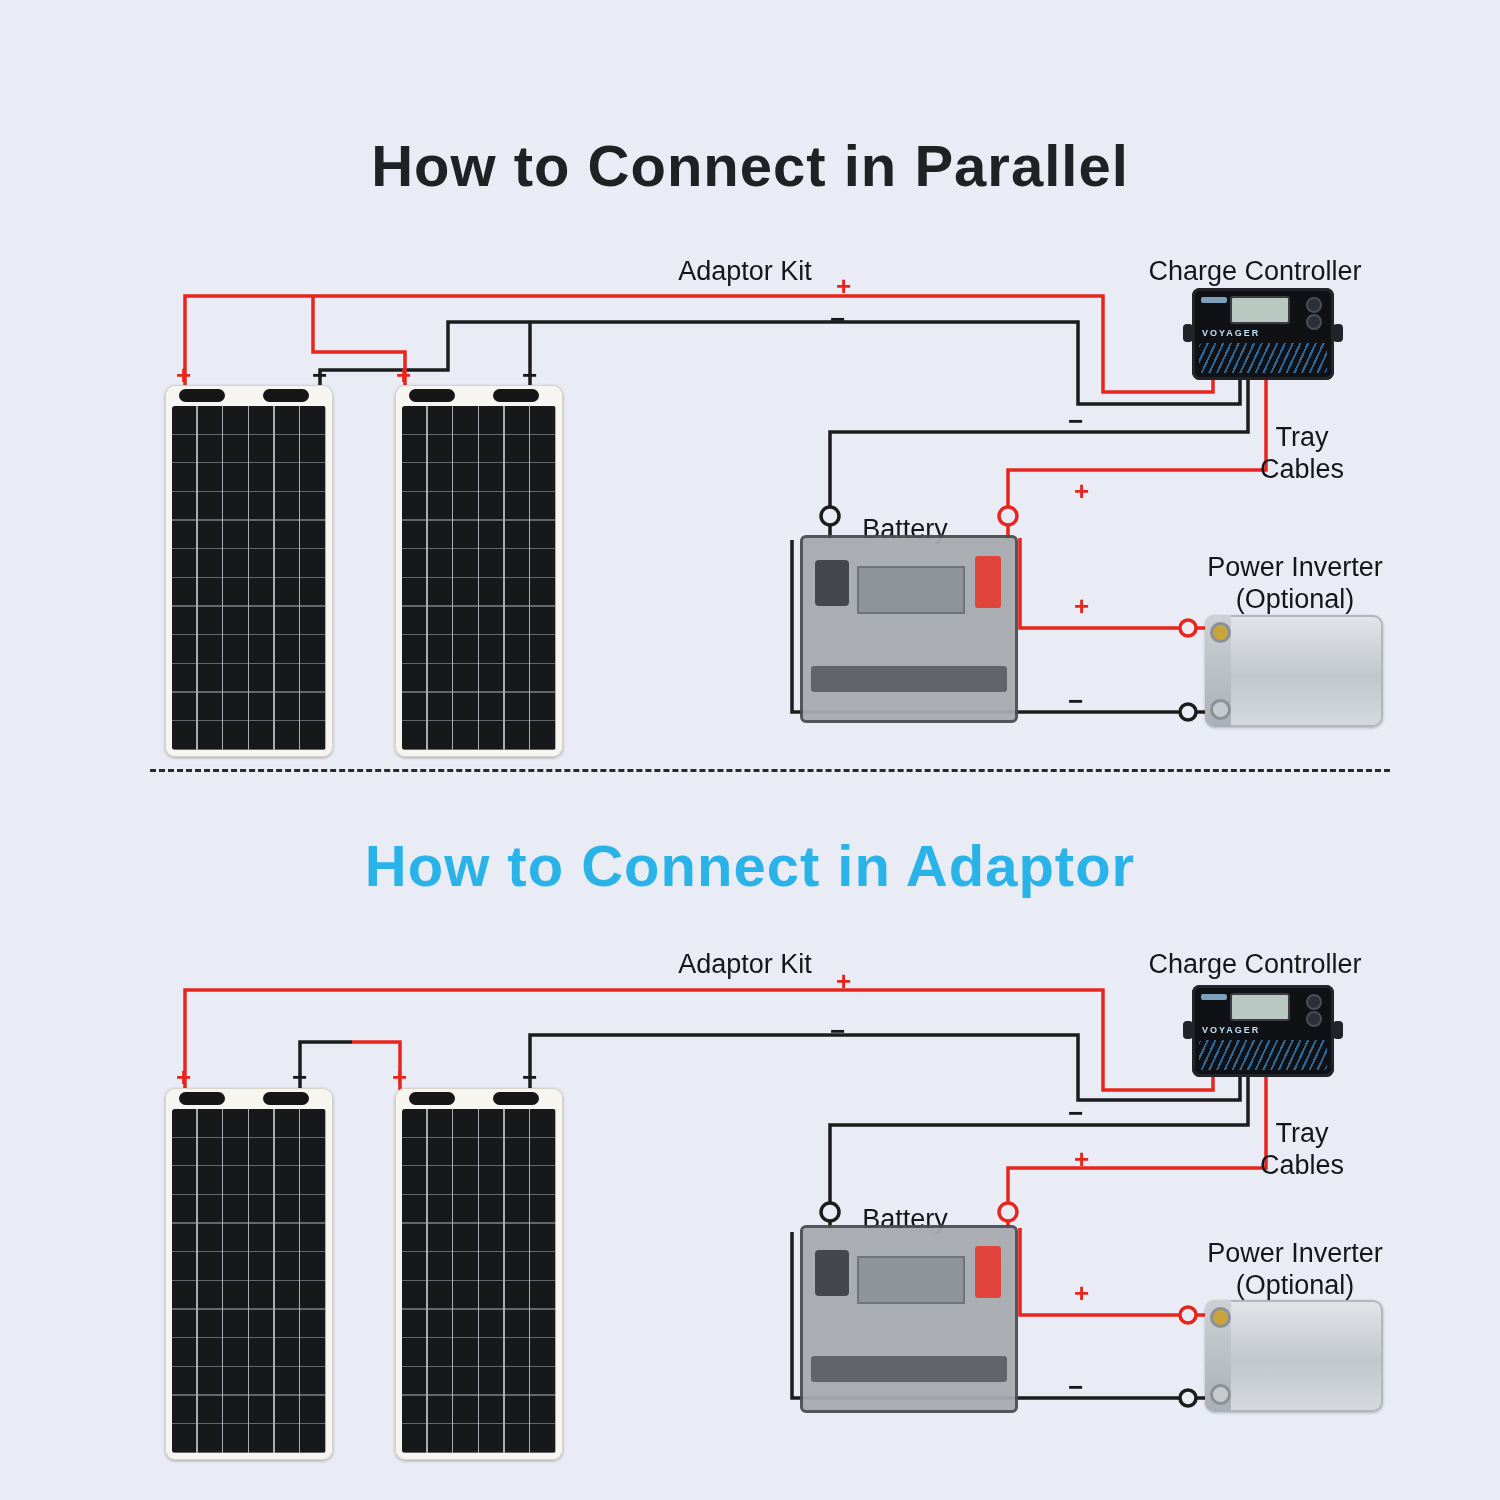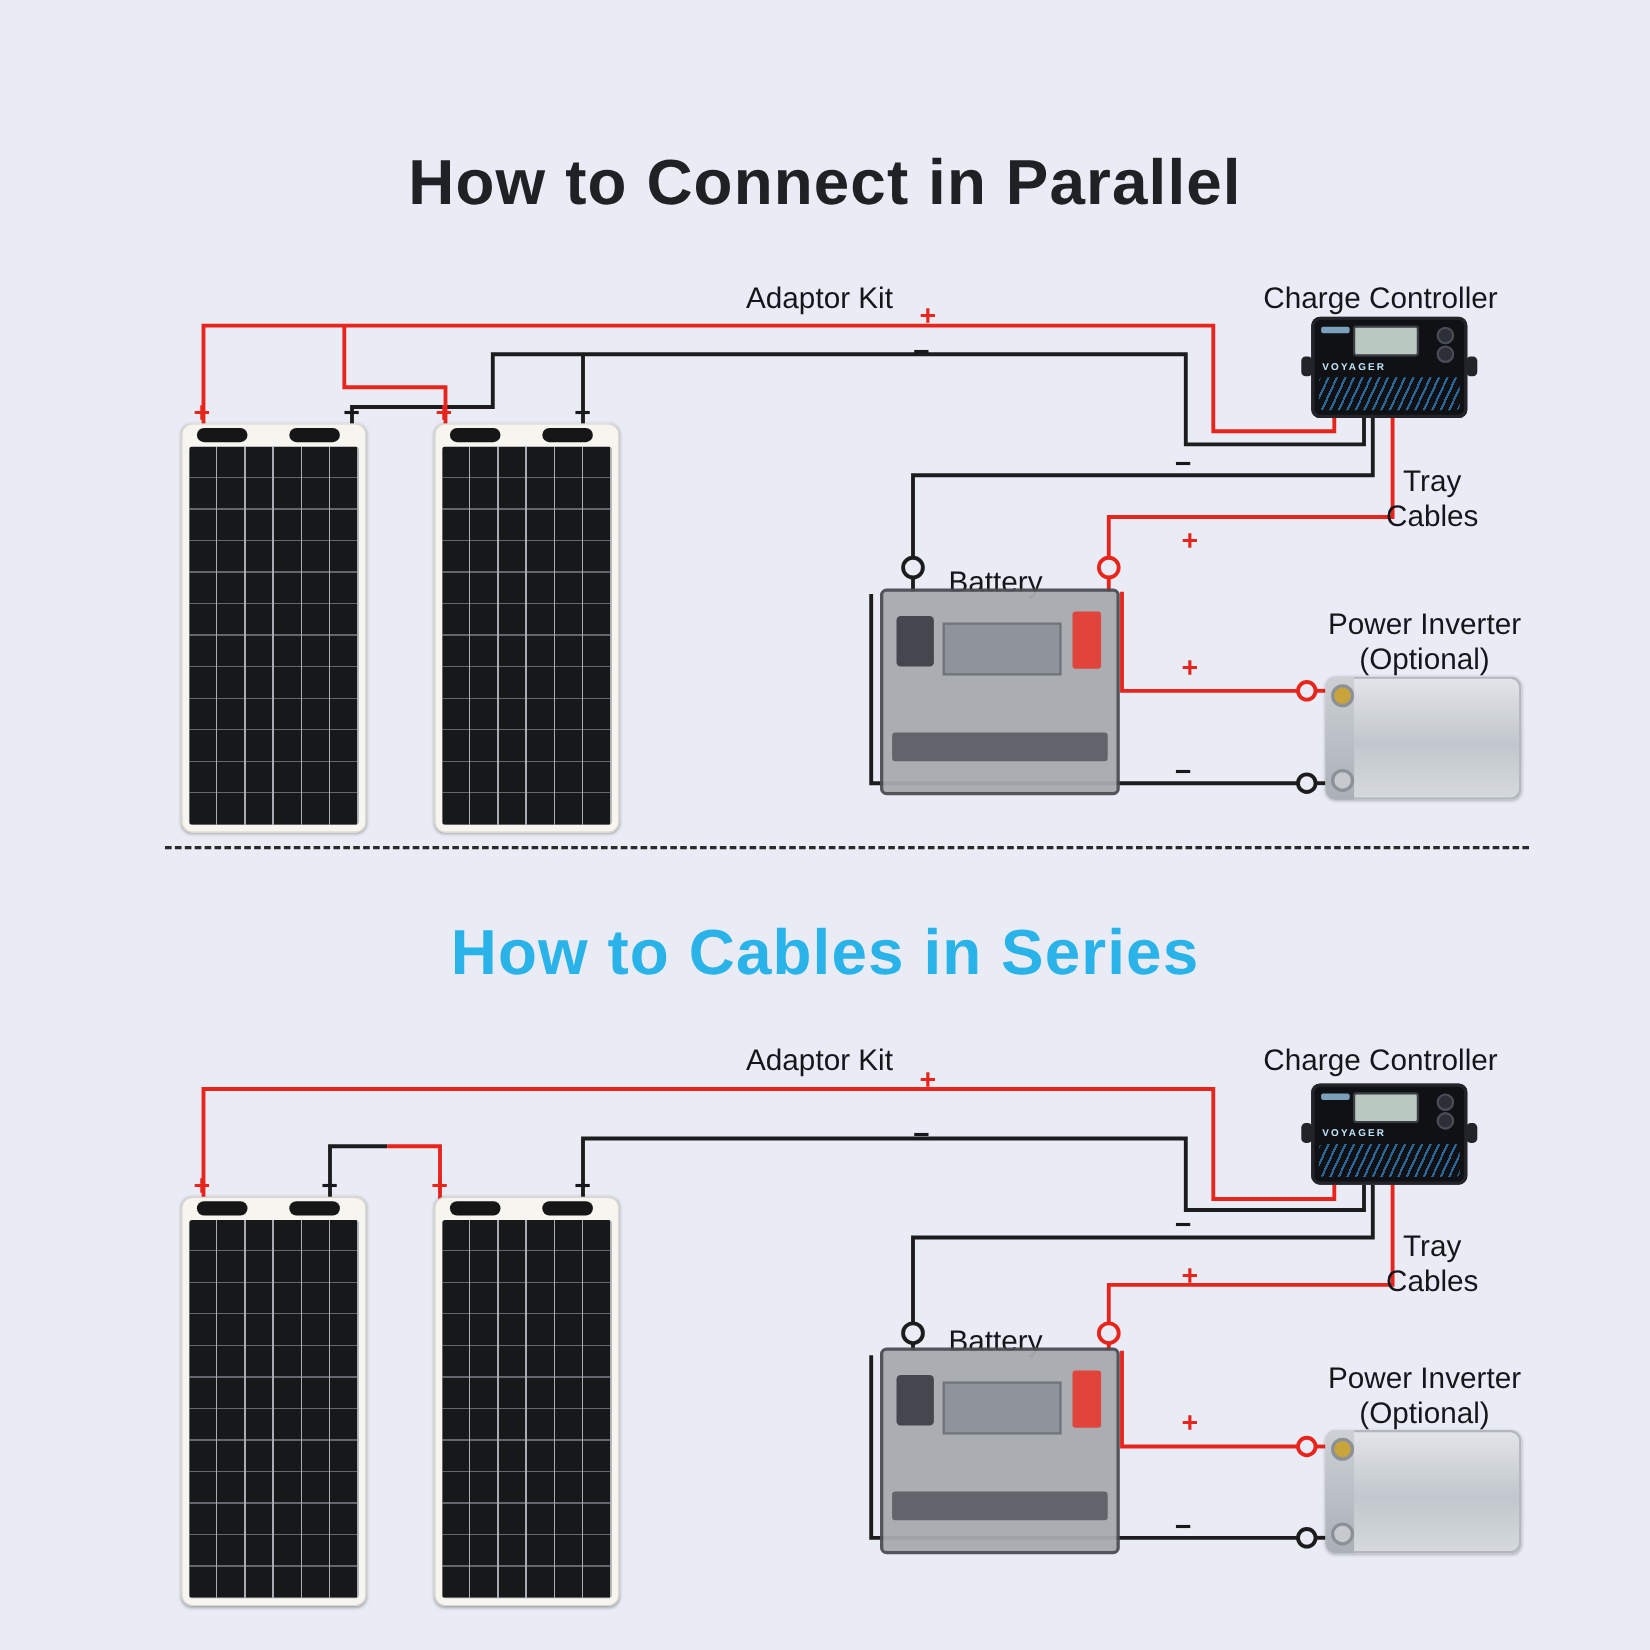--- a/index.html
+++ b/index.html
@@ -147,21 +147,21 @@
     </div>
     <div class="inverter" style="left:1205px;top:615px;">
       <div class="inv-post p1"></div>
       <div class="inv-post p2"></div>
     </div>
   </div>
 
   <div class="divider"></div>
 
   <div class="sec sec2">
-    <div class="title title2">How to Cables in Series</div>
+    <div class="title title2">How to Connect in Adaptor</div>
 
     <svg class="wires" width="1500" height="730" viewBox="0 0 1500 730">
 
       <path d="M530 320 L530 265 L1078 265 L1078 330 L1240 330 L1240 307" fill="none" stroke="#1c1c1c" stroke-width="3.5"></path>
       <path d="M300 320 L300 272 L352 272" fill="none" stroke="#1c1c1c" stroke-width="3.5"></path>
       <path d="M1248 307 L1248 355 L830 355 L830 433" fill="none" stroke="#1c1c1c" stroke-width="3.5"></path>
       <path d="M830 451 L830 458" fill="none" stroke="#1c1c1c" stroke-width="3.5"></path>
       <path d="M792 462 L792 628 L1180 628" fill="none" stroke="#1c1c1c" stroke-width="3.5"></path>
       <path d="M1196 628 L1212 628" fill="none" stroke="#1c1c1c" stroke-width="3.5"></path>
       <circle cx="830" cy="442" r="9" fill="none" stroke="#1c1c1c" stroke-width="3.5"></circle>

